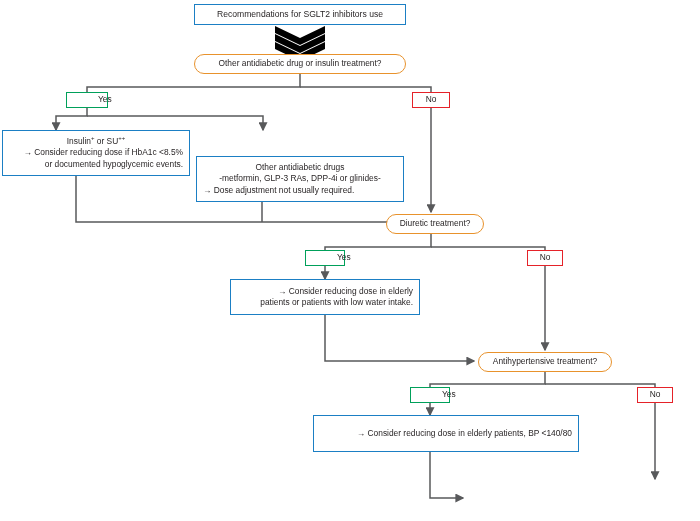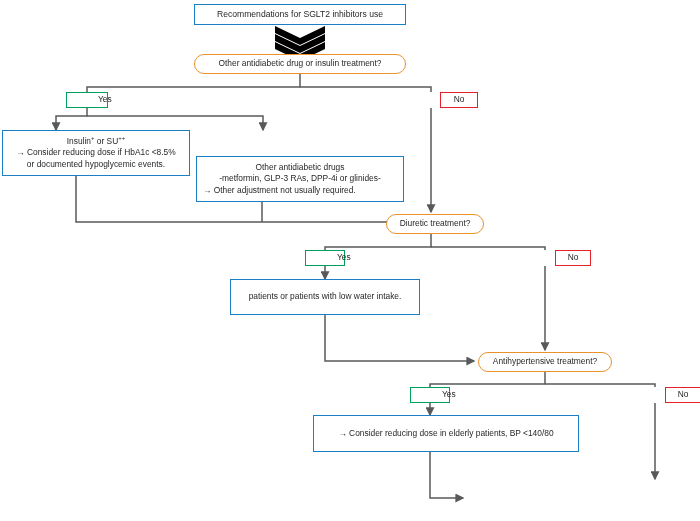--- a/index.html
+++ b/index.html
@@ -26,30 +26,30 @@
     box-sizing: border-box;
     background: #ffffff;
     display: flex;
     flex-direction: column;
     justify-content: center;
     z-index: 3;
   }
   .node.blue   { border: 1.6px solid #1b7fc4; }
   .node.orange { border: 1.6px solid #e8922c; }
   .node.green  { border: 1.6px solid #00a05a; padding-left: 31px; }
-  .node.red    { border: 1.6px solid #e52229; margin-left: 28px; }
+  .node.red    { border: 1.6px solid #e52229; }
 
   .node .txt {
     font-size: 8.4px;
     color: #231f20;
     line-height: 11.3px;
     white-space: pre-wrap;
   }
   .center .txt { text-align: center; }
-  .left   .txt { text-align: center; }
+  .left   .txt { text-align: right; }
 
   .n-title   { padding: 4px 10px; }
   .n-title .txt { font-size: 8.6px; }
   .n-dec     { padding: 4px 10px; border-radius: 10px; }
   .n-dec .txt { font-size: 8.4px; }
   .n-yesno   { padding: 2px 0; }
   .n-yesno .txt { font-size: 8.4px; text-align: center; }
   .n-body    { padding: 4px 6px; }
   sup { font-size: 0.72em; vertical-align: super; line-height: 0; }
 </style>
@@ -122,36 +122,37 @@
 
   <div class="node blue n-body left" style="left:2px; top:130px; width:188px; height:46px;">
     <div class="txt" style="text-align:center;">Insulin<sup>+</sup> or SU<sup>++</sup></div>
     <div class="txt">→ Consider reducing dose if HbA1c &lt;8.5%</div>
     <div class="txt">or documented hypoglycemic events.</div>
   </div>
 
   <div class="node blue n-body center" style="left:196px; top:130px; width:208px; height:46px;margin-top:26px;">
     <div class="txt">Other antidiabetic drugs</div>
     <div class="txt">-metformin, GLP-3 RAs, DPP-4i or glinides-</div>
-    <div class="txt" style="text-align:left;">→ Other adjustment not usually required.</div>
+    <div class="txt" style="text-align:left;">→ Dose adjustment not usually required.</div>
   </div>
 
   <div class="node orange n-dec center" style="left:386px; top:214px; width:98px; height:20px;">
     <div class="txt">Diuretic treatment?</div>
   </div>
 
   <div class="node green n-yesno" style="left:305px; top:250px; width:40px; height:16px;">
     <div class="txt">Yes</div>
   </div>
 
   <div class="node red n-yesno" style="left:527px; top:250px; width:36px; height:16px;">
     <div class="txt">No</div>
   </div>
 
   <div class="node blue n-body left" style="left:230px; top:279px; width:190px; height:36px;">
+    <div class="txt">→ Consider reducing dose in elderly</div>
     <div class="txt">patients or patients with low water intake.</div>
   </div>
 
   <div class="node orange n-dec center" style="left:478px; top:352px; width:134px; height:20px;">
     <div class="txt">Antihypertensive treatment?</div>
   </div>
 
   <div class="node green n-yesno" style="left:410px; top:387px; width:40px; height:16px;">
     <div class="txt">Yes</div>
   </div>

